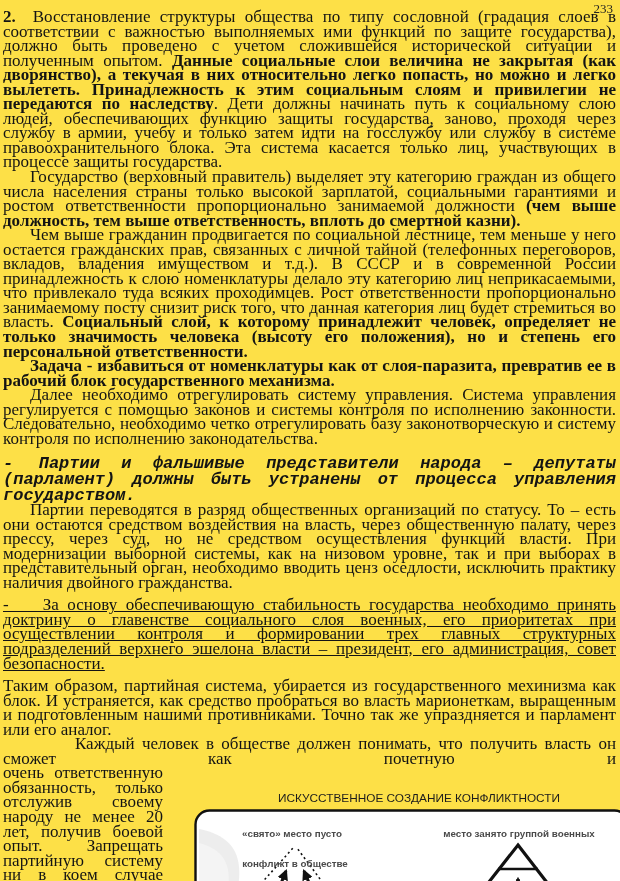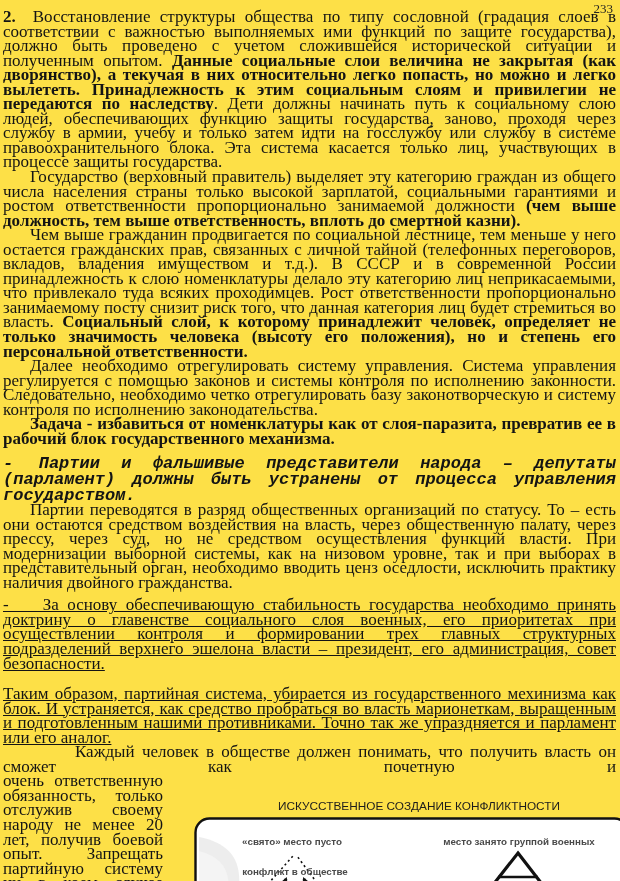--- a/index.html
+++ b/index.html
@@ -12,21 +12,21 @@
   p{margin:0;text-align:justify;font-size:17px;line-height:14.55px;}
   .r-n{font-weight:normal;}
   .r-b{font-weight:bold;}
   .r-bi{font-weight:bold;font-style:italic;font-family:Liberation Mono, monospace;}
   .ind{text-indent:27px;}
   .bigind{text-indent:72px;text-align-last:justify;}
   .mt14{margin-top:14px;}
   .mt10{margin-top:10px;}
   .mt8{margin-top:8px;text-decoration:underline;}
   .mt12{margin-top:12px;}
-  .mt16{margin-top:16px;text-decoration:underline;}
+  .mt16{margin-top:8px;}
   .bottom{display:flex;align-items:flex-start;gap:26px;}
   .colText{width:160px;flex:none;}
   .figure{flex:1;padding-left:4px;}
   .fig-title{
     margin-top:25px;text-align:center;
     font-family:"Liberation Sans",sans-serif;font-weight:normal;
     font-size:11.8px;line-height:14px;color:#1c1c1c;letter-spacing:0px;
   }
   .fig-svg{display:block;margin-top:4px;}
   .lbl-gray{font-family:"Liberation Sans",sans-serif;font-weight:bold;font-size:9.8px;}
@@ -36,22 +36,22 @@
 </style>
 </head>
 <body>
 
 <div class="page">
   <div class="pagenum">233</div>
   <div class="body">
     <p><span class="r-b">2.</span><span class="r-n">  Восстановление  структуры общества по типу сословной (градация слоев в соответствии с важностью выполняемых ими функций по защите государства), должно быть проведено с учетом сложившейся исторической ситуации и полученным опытом.  </span><span class="r-b">Данные социальные слои величина не закрытая (как дворянство), а текучая в них относительно легко попасть, но можно и легко вылететь. Принадлежность к этим социальным слоям и привилегии не передаются по наследству</span><span class="r-n">. Дети должны начинать путь к социальному слою людей, обеспечивающих функцию защиты государства, заново, проходя через службу в армии, учебу и только затем идти на госслужбу или службу в системе правоохранительного блока. Эта система касается только лиц, участвующих в процессе защиты государства.</span></p>
     <p class="ind"><span class="r-n">Государство (верховный правитель) выделяет эту категорию граждан из общего числа населения страны только высокой зарплатой, социальными гарантиями и ростом ответственности пропорционально занимаемой должности </span><span class="r-b">(чем выше должность, тем выше ответственность, вплоть до смертной казни).</span></p>
     <p class="ind"><span class="r-n">Чем выше гражданин продвигается по социальной лестнице, тем меньше у него остается гражданских прав, связанных с личной тайной (телефонных переговоров, вкладов, владения имуществом и т.д.). В СССР и в современной России принадлежность к слою номенклатуры делало эту категорию лиц неприкасаемыми, что привлекало туда всяких проходимцев. Рост ответственности пропорционально занимаемому посту снизит риск того, что данная категория лиц будет стремиться во власть. </span><span class="r-b">Социальный слой, к которому принадлежит человек,  определяет не только значимость человека (высоту его положения), но и степень его персональной ответственности.</span></p>
+    <p class="ind"><span class="r-b">Задача - избавиться от номенклатуры как от слоя-паразита, превратив ее в рабочий блок государственного механизма.</span></p>
     <p class="ind"><span class="r-n">Далее необходимо отрегулировать систему управления. Система управления регулируется с помощью законов и системы контроля по исполнению законности. Следовательно, необходимо четко отрегулировать базу законотворческую и систему контроля по исполнению законодательства.</span></p>
-    <p class="ind"><span class="r-b">Задача - избавиться от номенклатуры как от слоя-паразита, превратив ее в рабочий блок государственного механизма.</span></p>
     <p class="mt10"><span class="r-bi">-  Партии и фальшивые представители народа – депутаты (парламент) должны быть устранены от процесса управления государством.</span></p>
     <p class="ind"><span class="r-n">Партии переводятся в разряд общественных организаций по статусу. То – есть они остаются средством воздействия на власть, через общественную палату, через прессу, через суд, но не средством осуществления функций власти. При модернизации выборной системы, как на низовом уровне, так и при выборах в представительный орган, необходимо вводить ценз оседлости, исключить практику наличия двойного гражданства.</span></p>
     <p class="mt8"><span class="r-n">-  За основу обеспечивающую стабильность государства необходимо принять  доктрину о главенстве социального слоя военных, его приоритетах при осуществлении контроля и формировании трех главных структурных подразделений верхнего эшелона власти – президент, его администрация, совет безопасности.</span></p>
     <p class="mt16"><span class="r-n">Таким образом, партийная система, убирается из государственного мехинизма как блок. И устраняется, как средство пробраться во власть марионеткам, выращенным и подготовленным нашими противниками. Точно так же упраздняется и парламент или его аналог.</span></p>
     <p class="bigind"><span class="r-n">Каждый человек в обществе должен понимать, что получить власть он сможет как почетную и</span></p>
 
     <div class="bottom">
       <p class="colText">очень ответственную обязанность, только отслужив своему народу не менее 20 лет, получив боевой опыт. Запрещать партийную систему ни в коем случае нельзя (нужно прекратить их финансирование из государственного, народного кармана), как нельзя ограничивать свободы граждан и «зажимать» средства массовой информации (им</p>
 
       <div class="figure">

